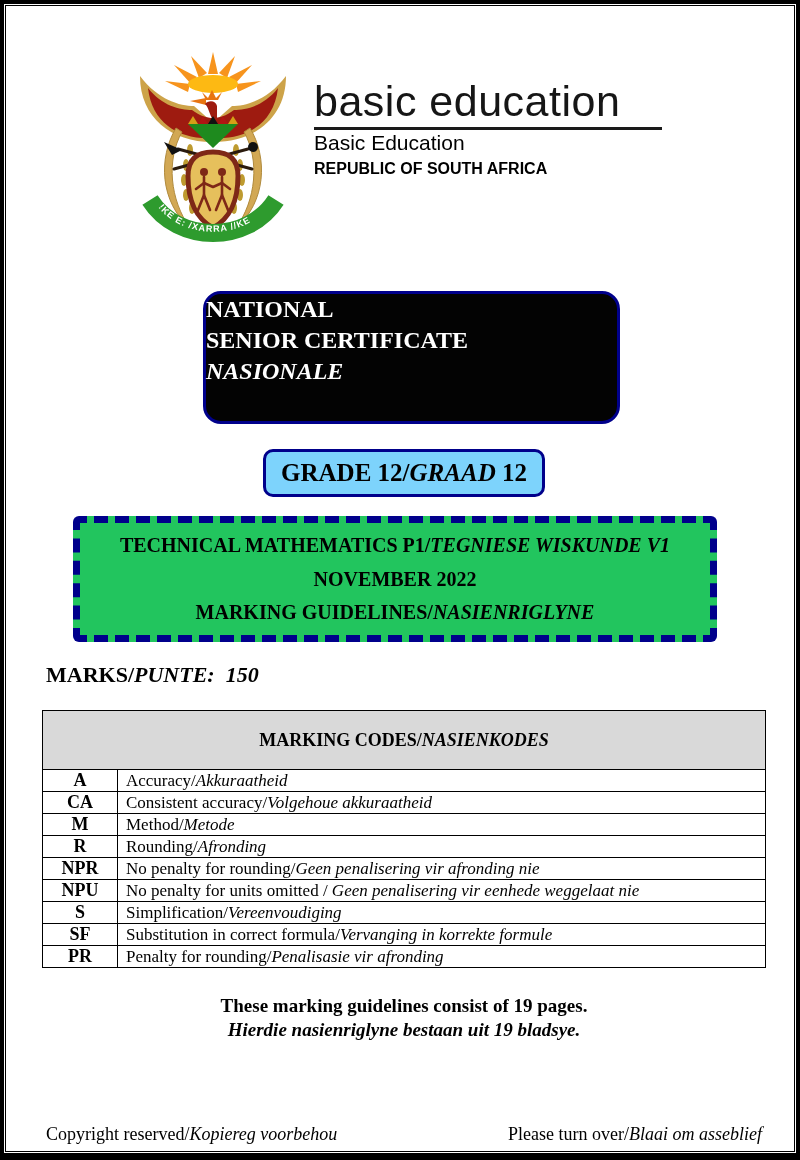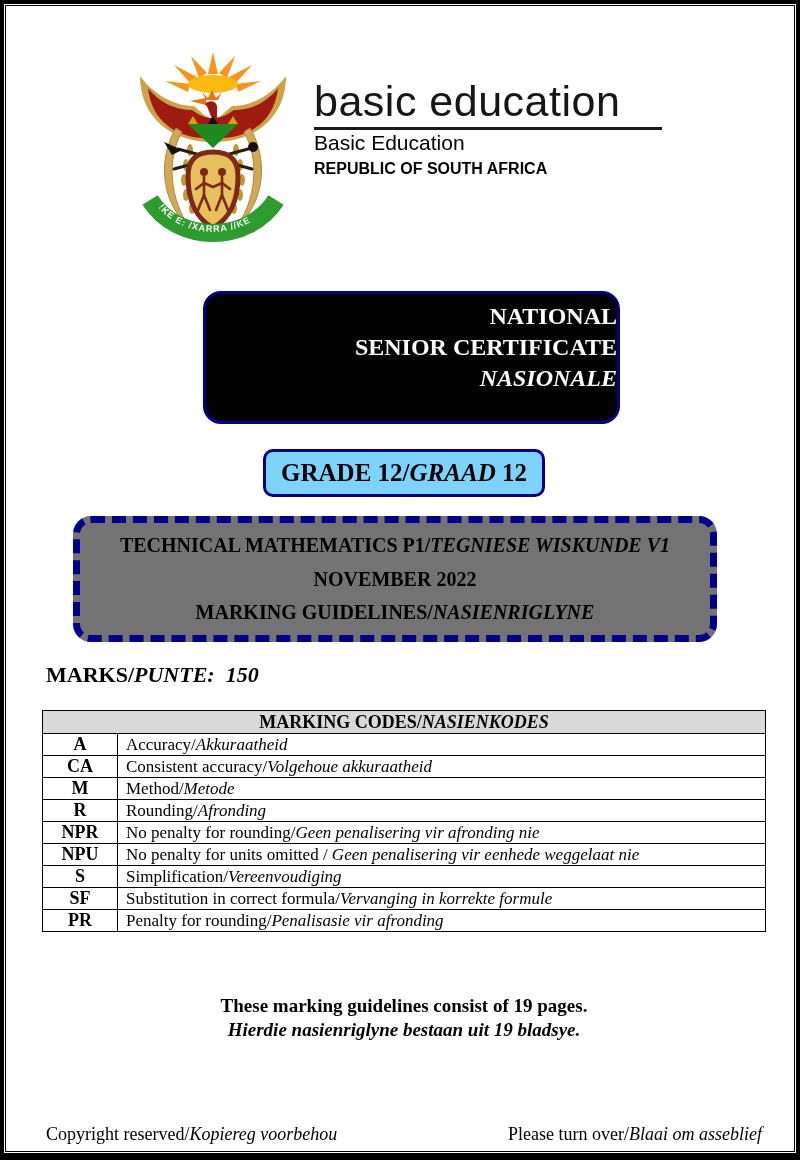--- a/index.html
+++ b/index.html
@@ -16,58 +16,58 @@
   .brand-name { font-size:43px; line-height:46px; letter-spacing:0.5px; color:#161616; }
   .brand-rule { width:348px; height:3px; background:#1a1a1a; margin-top:3px; }
   .dept-line { font-size:21px; line-height:25px; }
   .dept-line.first { margin-top:8px; }
   .country { font-size:16px; line-height:27px; font-weight:bold; }
 
   
   .nsc-box {
     position:absolute; left:199px; top:287px; width:417px; height:133px;
     background:#030303; border:3px solid #00008B; border-radius:18px;
-    box-sizing:border-box; color:#fff; text-align:right;
-    font-weight:bold; font-size:24px; line-height:31px; padding-top:7px;
+    box-sizing:border-box; color:#fff; text-align:left;
+    font-weight:bold; font-size:24px; line-height:31px; 
   }
   .nsc-box .it { font-style:italic; }
 
   
   .grade-box {
     position:absolute; left:259px; top:445px; width:282px; height:48px;
     background:#7dd3fc; border:3px solid #00008B; border-radius:10px;
     box-sizing:border-box; display:flex; align-items:center; justify-content:center;
     font-weight:bold; font-size:25px;
   }
   .grade-box .it { font-style:italic; }
 
   
   .title-box {
     position:absolute; left:69px; top:512px; width:644px; height:126px;
-    background:#737373; border:7px dashed #00008B; border-radius:18px;
+    background:#22c55e; border:7px dashed #00008B; border-radius:6px;
     box-sizing:border-box; display:flex; flex-direction:column;
     justify-content:space-evenly; text-align:center;
     font-weight:bold; font-size:20px;
   }
   .title-box .it { font-style:italic; }
 
   
   .marks { position:absolute; left:42px; top:658px; font-weight:bold; font-size:22px; }
   .marks .it { font-style:italic; }
   .marks .val { white-space:pre;font-style:italic; }
 
   
   .codes-table {
     position:absolute; left:38px; top:706px; width:724px;
     border-collapse:collapse; font-size:17px;
   }
   .codes-table td { border:1px solid #000; }
   .codes-table .hdr td {
     background:#D9D9D9; text-align:center; font-weight:bold; font-size:18px;
-    height:22px; padding:0;
+    height:22px; padding:18px;
   }
   .codes-table .code-cell {
     width:74px; text-align:center; font-weight:bold; font-size:18px;
     height:20px; padding:0;
   }
   .codes-table .desc-cell { padding:0 0 0 8px; height:20px; }
   .codes-table .it { font-style:italic; }
 
   
   .pages-note {

